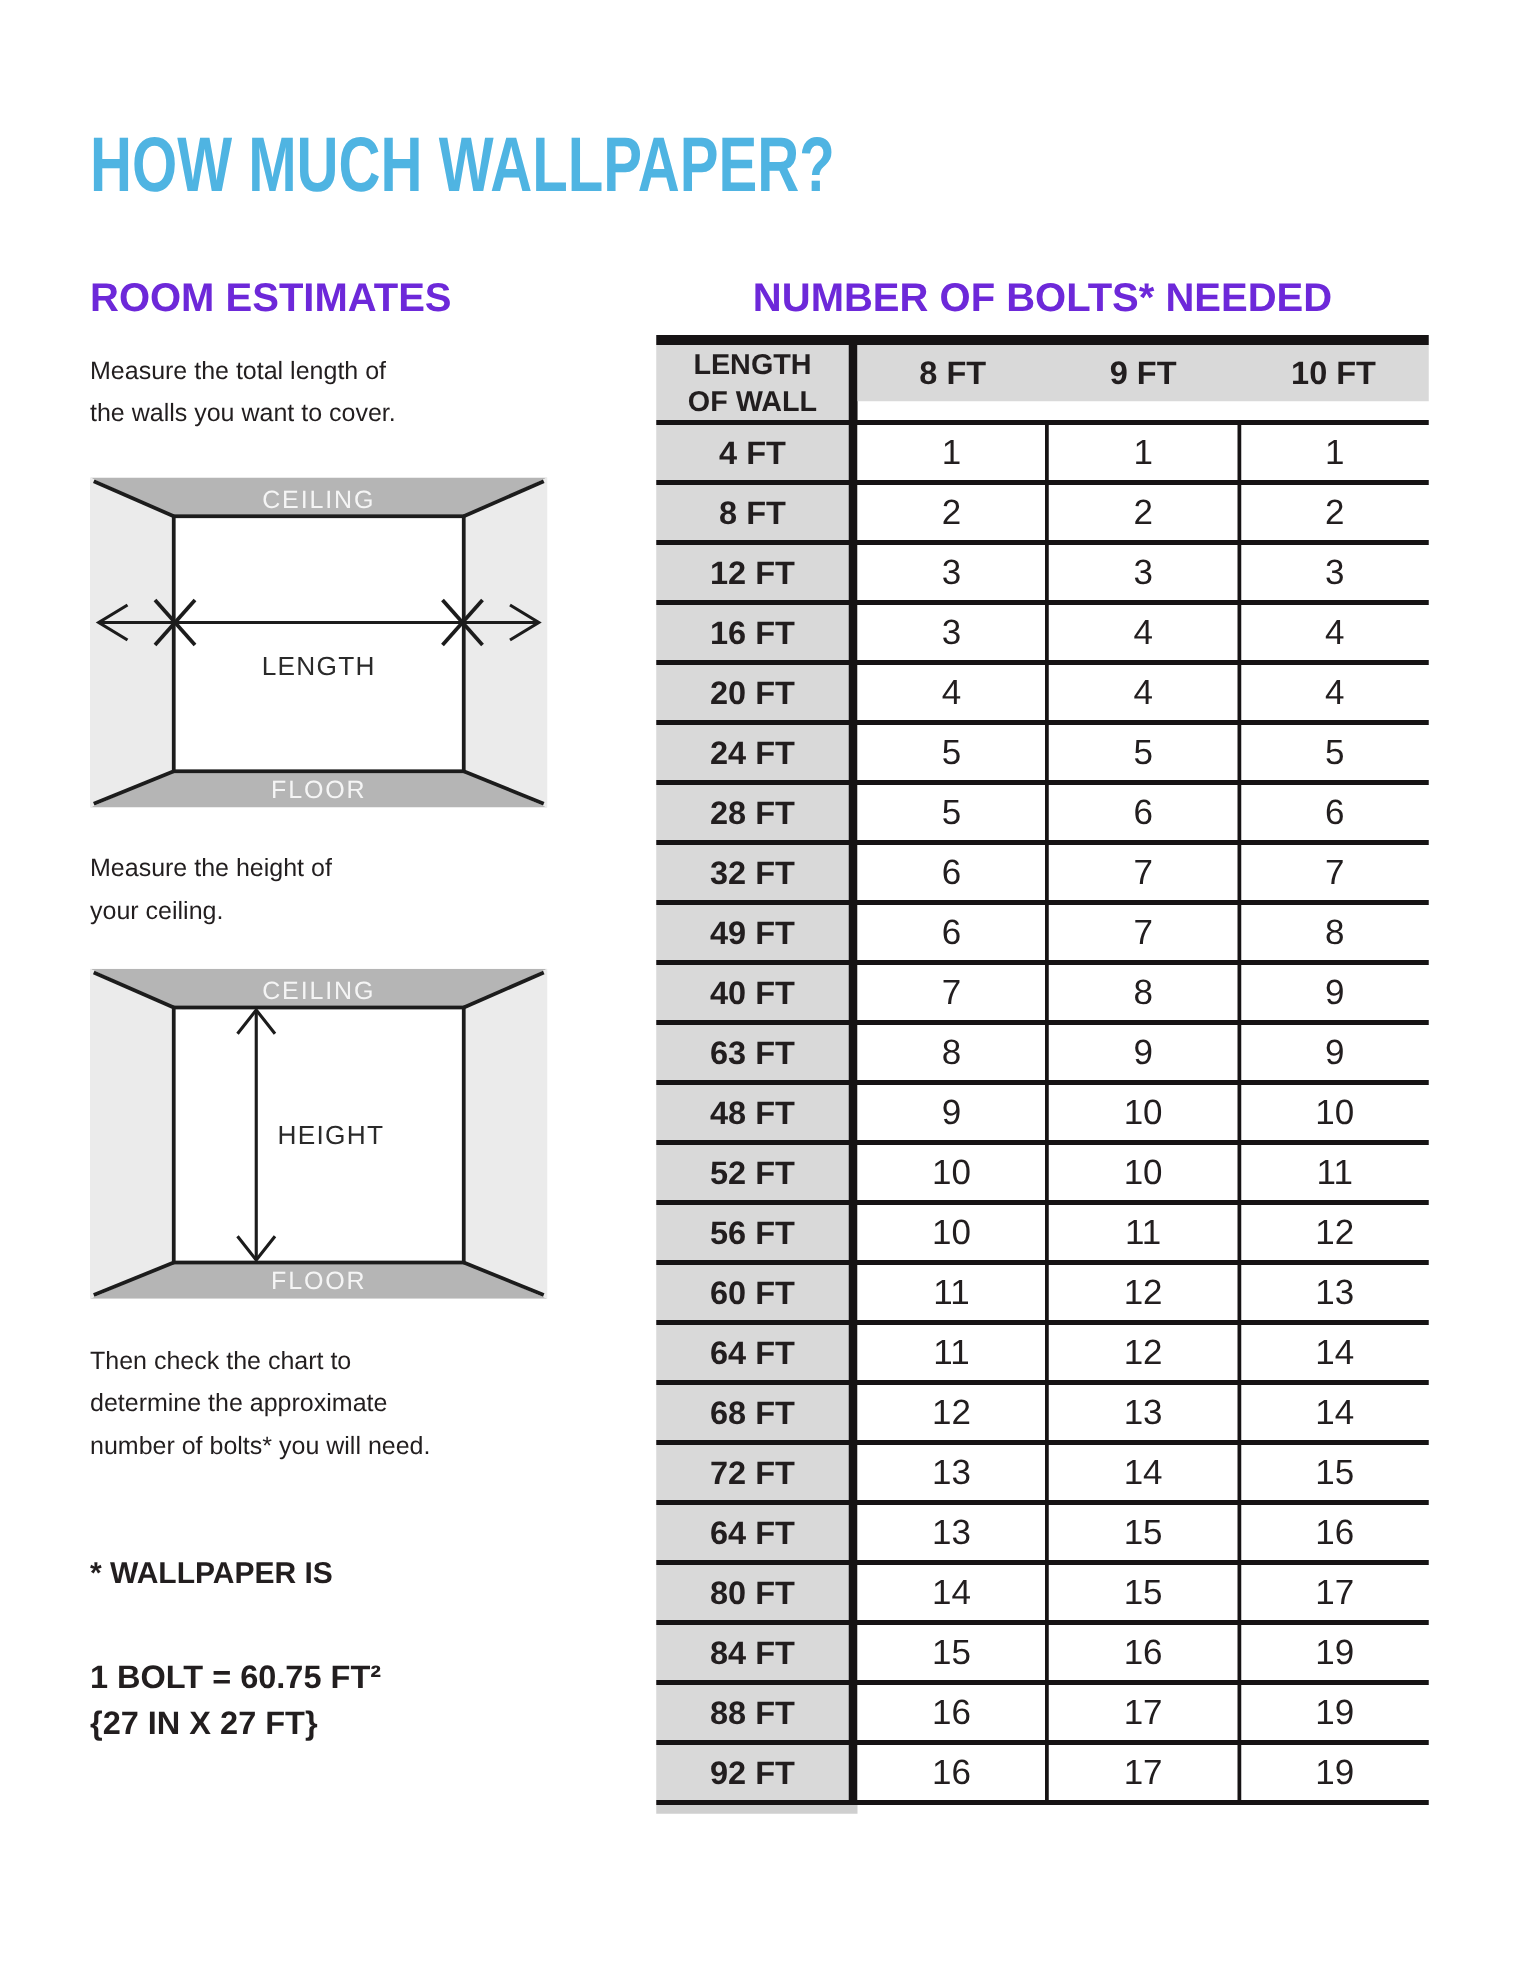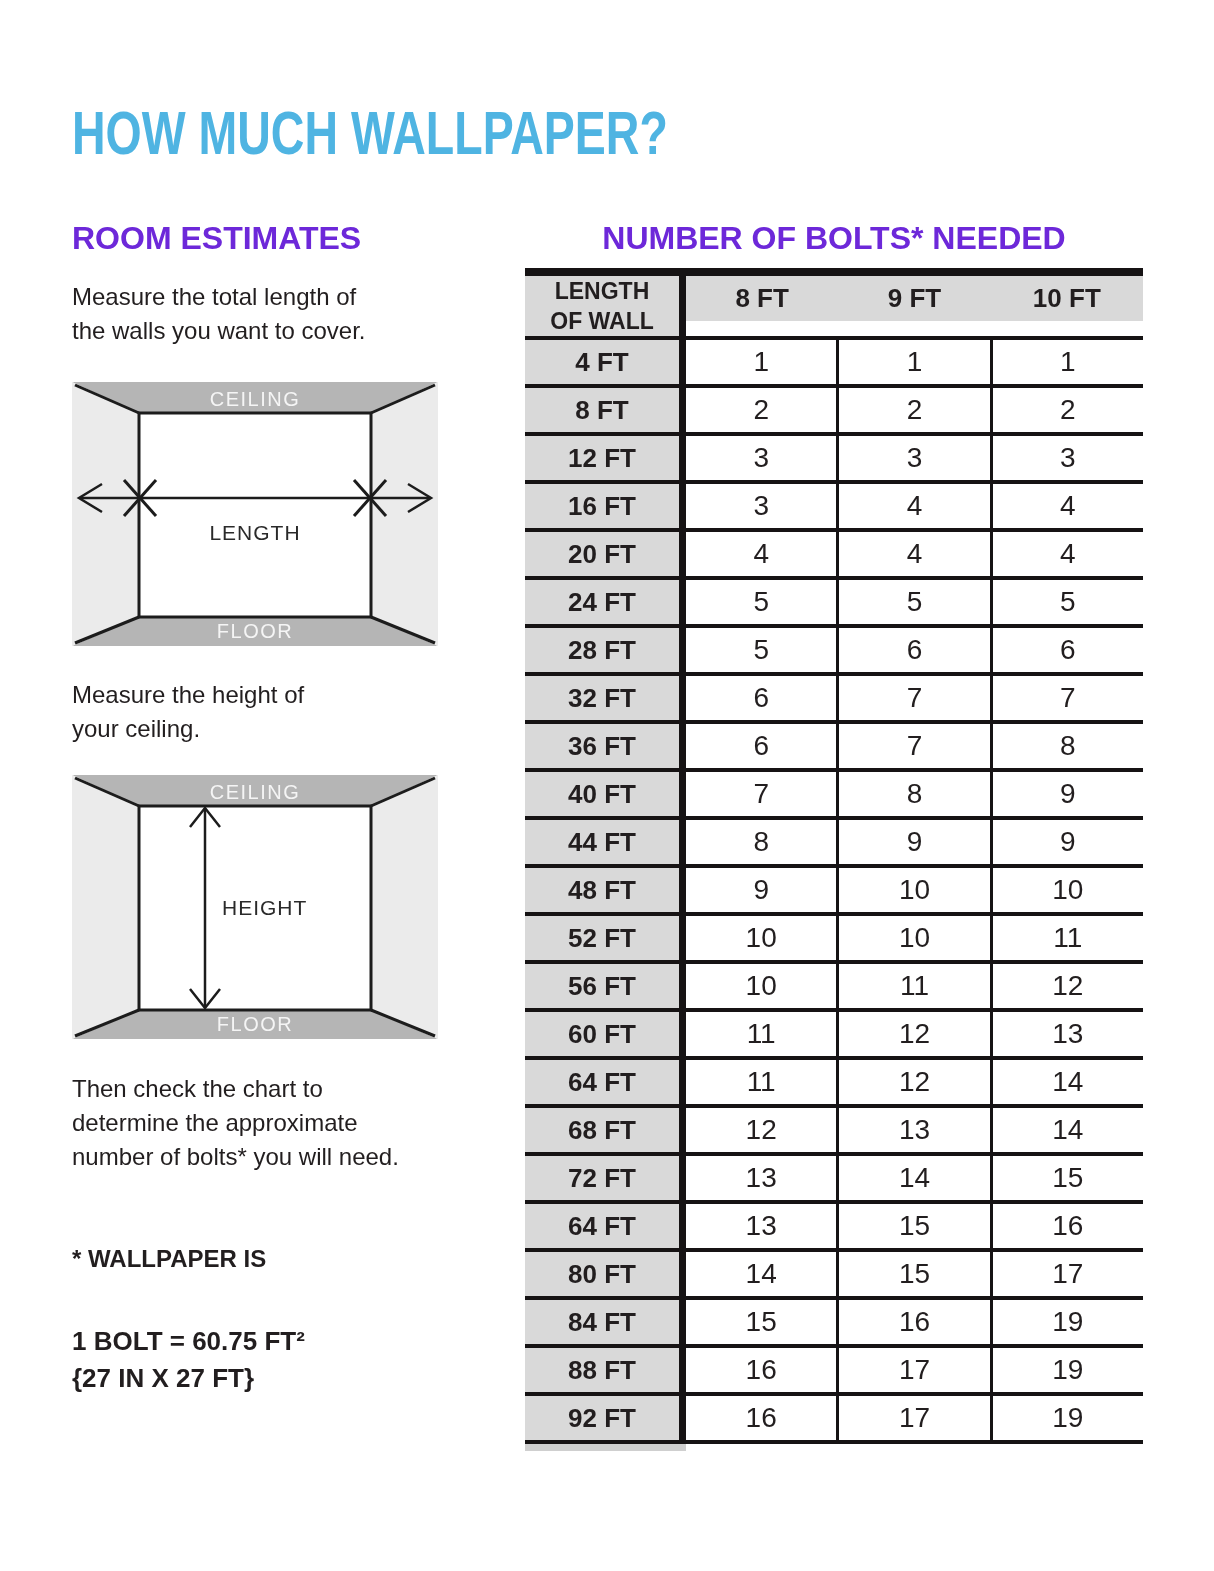--- a/index.html
+++ b/index.html
@@ -11,21 +11,21 @@
     position:absolute; left:72px; top:60px; font-size:62px; font-weight:700;
     color:#4fb4e2; line-height:1; white-space:nowrap;
     transform:scaleX(0.75); transform-origin:0 0;
   }
   .section-heading {
     position:absolute; font-size:32px; font-weight:700; color:#6d28d9; line-height:28px; margin:0;
   }
   .room-heading { left:72px; top:224px; }
   .table-heading { left:525px; top:224px; width:618px; text-align:center; }
   .para {
-    position:absolute; left:72px; font-size:24px; line-height:34px;
+    position:absolute; left:72px; font-size:20px; line-height:34px;
     white-space:pre-line; margin:0; color:#221e1f;
   }
   .para-length { top:280px; }
   .para-height { top:678px; }
   .para-chart  { top:1072px; }
   .diagram { position:absolute; left:72px; width:366px; height:264px; }
   .diagram-length { top:382px; }
   .diagram-height { top:775px; }
   .diagram text { font-family:"Liberation Sans","DejaVu Sans",sans-serif; }
   .diag-band-label { font-size:20px; fill:#f5f5f5; letter-spacing:1.5px; }
@@ -210,35 +210,35 @@
   </div>
 
   <div class="trow">
     <div class="tlabel">32 FT</div>
     <div class="tcell">6</div>
     <div class="tcell">7</div>
     <div class="tcell">7</div>
   </div>
 
   <div class="trow">
-    <div class="tlabel">36 FT</div>
+    <div class="tlabel">49 FT</div>
     <div class="tcell">6</div>
     <div class="tcell">7</div>
     <div class="tcell">8</div>
   </div>
 
   <div class="trow">
     <div class="tlabel">40 FT</div>
     <div class="tcell">7</div>
     <div class="tcell">8</div>
     <div class="tcell">9</div>
   </div>
 
   <div class="trow">
-    <div class="tlabel">44 FT</div>
+    <div class="tlabel">63 FT</div>
     <div class="tcell">8</div>
     <div class="tcell">9</div>
     <div class="tcell">9</div>
   </div>
 
   <div class="trow">
     <div class="tlabel">48 FT</div>
     <div class="tcell">9</div>
     <div class="tcell">10</div>
     <div class="tcell">10</div>

